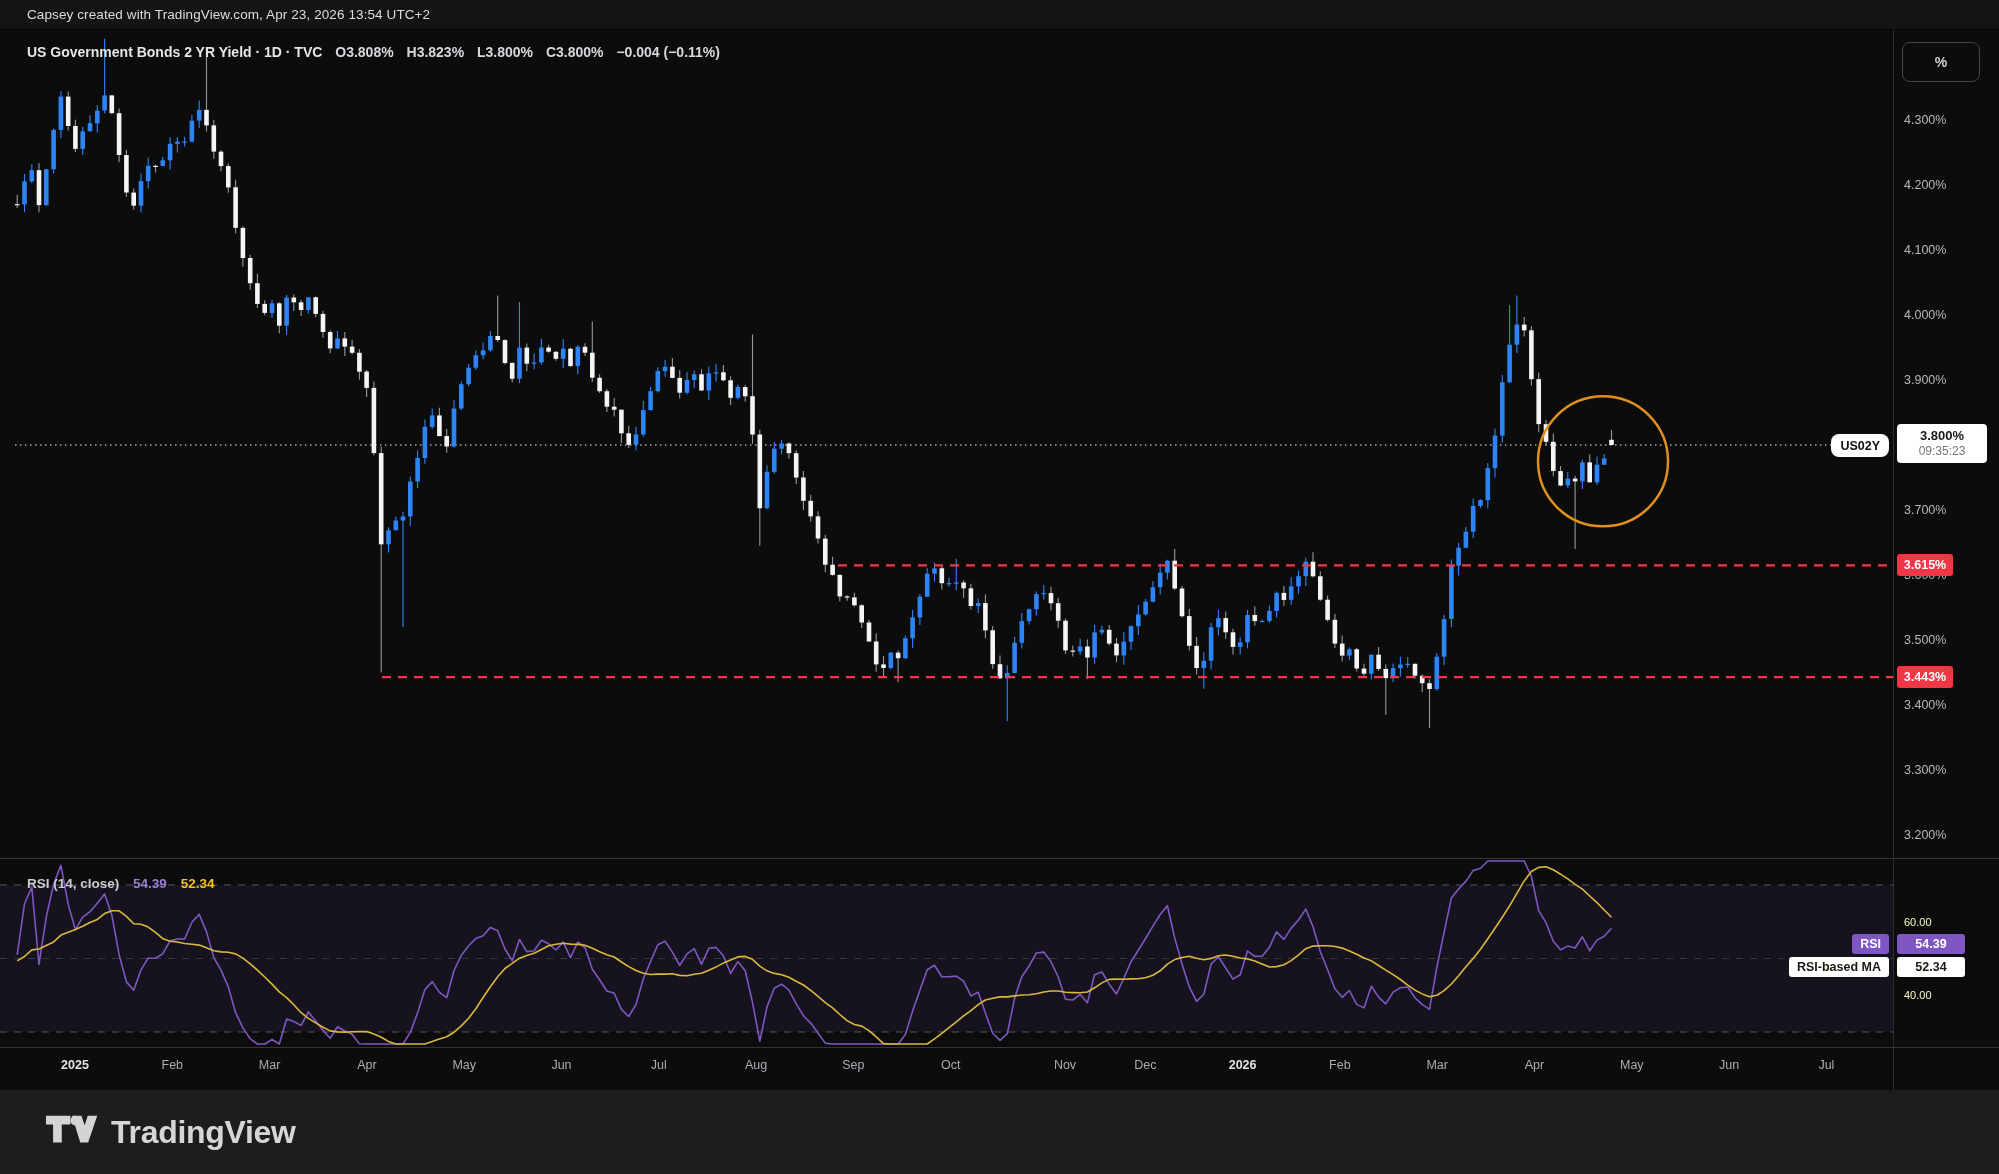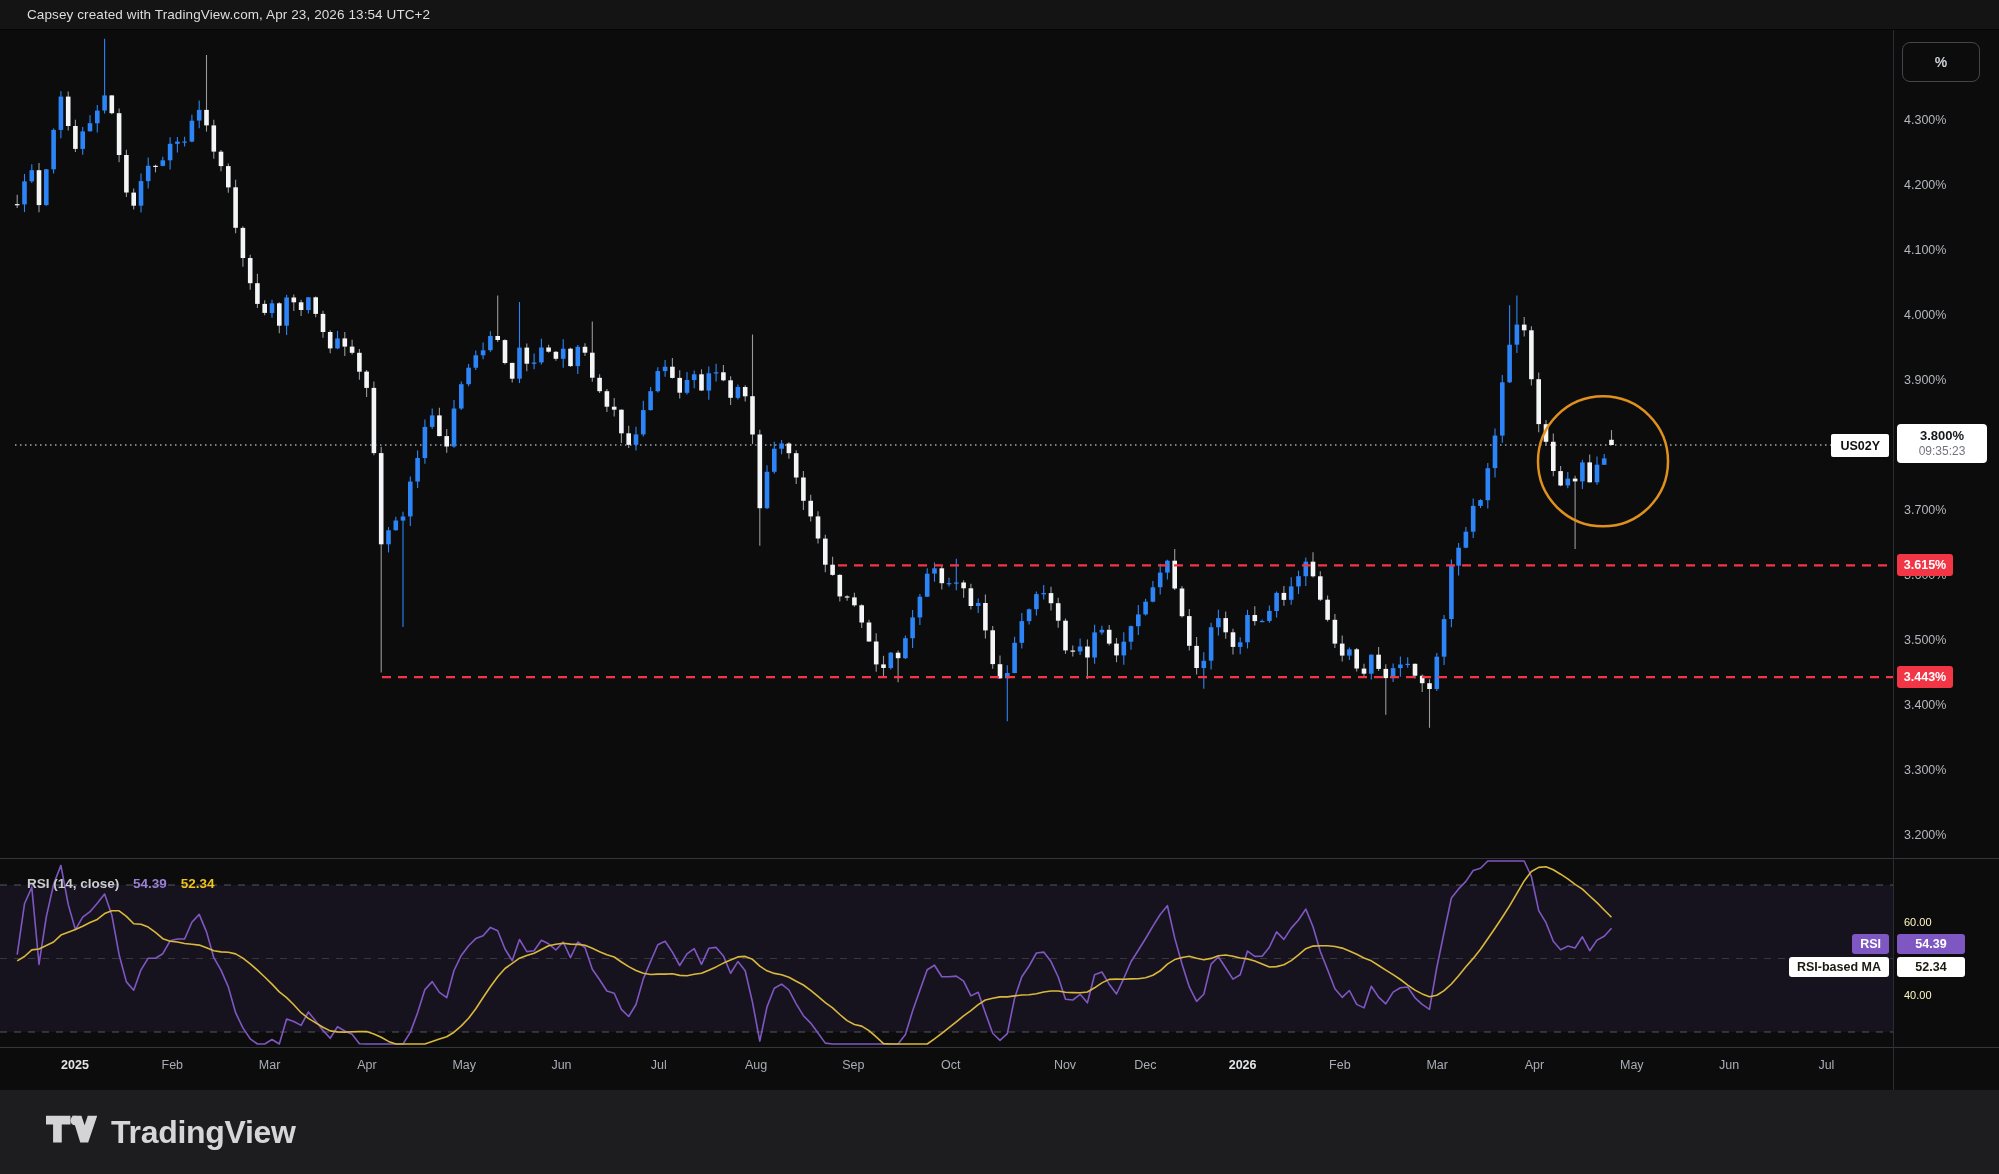--- a/index.html
+++ b/index.html
@@ -30,21 +30,21 @@
 
   .price-axis { position:absolute; left:1894px; top:0; width:105px; height:1017px; z-index:5; }
   .unit-btn { position:absolute; left:8px; top:12px; width:78px; height:40px; border:1px solid #43454c;
               border-radius:8px; display:flex; align-items:center; justify-content:center;
               font-size:14px; color:#ccd0d6; font-weight:600; }
   .ptick { position:absolute; left:10px; height:18px; line-height:18px; font-size:12.5px; color:#b4b7bd; }
   .rtick { position:absolute; left:10px; height:18px; line-height:18px; font-size:11px; color:#fef9c3; }
 
   .pill { position:absolute; z-index:7; display:flex; align-items:center; justify-content:center;
           font-size:12.5px; font-weight:700; border-radius:3px; white-space:nowrap; }
-  .pill-symbol { right:110px; top:404px; height:23px; padding:0 9px; background:#ffffff; color:#101114; border-radius:2px; }
+  .pill-symbol { right:110px; top:404px; height:23px; padding:0 9px; background:#ffffff; color:#101114; border-radius:8px; }
   .price-badge { position:absolute; left:1897px; top:394px; width:90px; z-index:7; background:#ffffff;
                  border-radius:4px; text-align:center; padding:3px 0 4px 0; }
   .price-badge .p1 { font-size:13px; font-weight:700; color:#15171a; line-height:17px; }
   .price-badge .p2 { font-size:12px; font-weight:500; color:#72757d; line-height:15px; }
   .pill-level { left:1897px; width:56px; height:22px; background:#f23645; color:#fff; }
   .lvl-1 { top:524px; } .lvl-2 { top:636px; }
   .pill-rsi-label { right:110px; height:20px; padding:0 8px; }
   .pill-rsi-val { left:1897px; width:68px; height:20px; }
   .rsi-purple { background:#7e57c2; color:#fff; top:904px; }
   .rsi-yellow { background:#ffffff; color:#1c1a10; top:927px; }
@@ -518,20 +518,28 @@
       <line x1="0" y1="928.5" x2="1893" y2="928.5" stroke="#56575e" stroke-width="1.1" stroke-dasharray="7 7" opacity="0.55"></line>
       <line x1="0" y1="1002" x2="1893" y2="1002" stroke="#56575e" stroke-width="1.1" stroke-dasharray="7 7" opacity="1"></line>
       <polyline points="17.2,924.6 24.5,873.8 31.8,857.2 39.0,934.4 46.3,886.9 53.6,854.3 60.9,835.4 68.2,874.4 75.4,899.6 82.7,887.1 90.0,881.7 97.3,873.3 104.6,864.0 111.8,884.9 119.1,924.7 126.4,951.9 133.7,960.2 141.0,939.8 148.2,928.2 155.5,928.3 162.8,923.7 170.1,910.8 177.4,909.0 184.6,909.0 191.9,892.3 199.2,884.4 206.5,901.9 213.8,927.7 221.0,940.1 228.3,956.9 235.6,982.7 242.9,997.9 250.2,1008.8 257.4,1014.0 264.7,1014.0 272.0,1009.5 279.3,1014.0 286.6,989.1 293.8,991.5 301.1,995.4 308.4,981.9 315.7,991.1 323.0,1000.4 330.2,1008.3 337.5,996.7 344.8,1001.0 352.1,1004.3 359.4,1013.8 366.6,1014.0 373.9,1014.0 381.2,1014.0 388.5,1014.0 395.8,1014.0 403.0,1014.0 410.3,1002.4 417.6,982.8 424.9,959.6 432.2,951.6 439.4,962.4 446.7,967.7 454.0,940.5 461.3,925.4 468.6,915.7 475.8,908.6 483.1,905.7 490.4,897.4 497.7,900.7 505.0,919.0 512.2,930.7 519.5,909.5 526.8,921.6 534.1,920.7 541.4,910.2 548.6,913.8 555.9,920.0 563.2,912.0 570.5,927.7 577.8,912.0 585.0,917.5 592.3,939.2 599.6,949.7 606.9,961.0 614.2,963.2 621.4,979.4 628.7,986.5 636.0,974.5 643.3,948.9 650.6,931.5 657.8,914.8 665.1,911.3 672.4,922.1 679.7,935.5 687.0,923.8 694.2,918.7 701.5,934.3 708.8,918.3 716.1,917.4 723.4,925.9 730.6,943.2 737.9,931.6 745.2,940.8 752.5,972.4 759.8,1011.1 767.0,976.9 774.3,958.2 781.6,954.1 788.9,960.0 796.2,973.8 803.4,985.7 810.7,993.1 818.0,1002.9 825.3,1013.1 832.6,1014.0 839.8,1014.0 847.1,1014.0 854.4,1014.0 861.7,1014.0 869.0,1014.0 876.2,1014.0 883.5,1014.0 890.8,1014.0 898.1,1014.0 905.4,1004.6 912.6,981.1 919.9,960.3 927.2,939.8 934.5,935.2 941.8,946.8 949.0,946.7 956.3,946.1 963.6,951.2 970.9,965.9 978.2,962.3 985.4,983.1 992.7,1003.3 1000.0,1010.4 1007.3,1003.6 1014.6,968.2 1021.8,946.8 1029.1,936.0 1036.4,923.0 1043.7,922.1 1051.0,931.6 1058.2,947.0 1065.5,969.3 1072.8,970.0 1080.1,964.3 1087.4,972.8 1094.6,944.7 1101.9,942.0 1109.2,954.2 1116.5,964.0 1123.8,948.3 1131.0,931.8 1138.3,920.3 1145.6,908.5 1152.9,896.1 1160.2,884.5 1167.4,875.7 1174.7,907.9 1182.0,934.0 1189.3,956.9 1196.6,971.4 1203.8,964.2 1211.1,934.1 1218.4,926.8 1225.7,938.0 1233.0,949.1 1240.2,944.8 1247.5,921.1 1254.8,926.4 1262.1,926.3 1269.4,917.2 1276.6,901.9 1283.9,909.4 1291.2,898.1 1298.5,890.0 1305.8,879.1 1313.0,896.7 1320.3,921.5 1327.6,939.8 1334.9,958.7 1342.2,967.3 1349.4,960.5 1356.7,974.4 1364.0,977.9 1371.3,956.3 1378.6,967.1 1385.8,973.8 1393.1,962.1 1400.4,957.8 1407.7,957.0 1415.0,967.8 1422.2,974.3 1429.5,979.3 1436.8,937.5 1444.1,902.3 1451.4,867.9 1458.6,858.9 1465.9,851.4 1473.2,840.5 1480.5,838.2 1487.8,831.0 1495.0,831.0 1502.3,831.0 1509.6,831.0 1516.9,831.0 1524.2,831.0 1531.4,846.5 1538.7,880.7 1546.0,892.7 1553.3,911.2 1560.6,919.8 1567.8,916.1 1575.1,918.0 1582.4,906.8 1589.7,920.7 1597.0,910.1 1604.2,906.3 1611.5,898.3" fill="none" stroke="#7e57c2" stroke-width="1.6" stroke-linejoin="round"></polyline>
       <polyline points="17.2,930.9 24.5,926.5 31.8,919.9 39.0,919.0 46.3,915.5 53.6,912.0 60.9,905.1 68.2,902.2 75.4,899.4 82.7,896.3 90.0,892.5 97.3,889.4 104.6,883.6 111.8,880.8 119.1,880.8 126.4,886.4 133.7,893.8 141.0,894.2 148.2,897.1 155.5,902.4 162.8,908.7 170.1,911.3 177.4,912.0 184.6,913.5 191.9,914.3 199.2,915.1 206.5,917.8 213.8,920.8 221.0,921.9 228.3,922.3 235.6,923.9 242.9,928.1 250.2,933.8 257.4,940.1 264.7,947.0 272.0,954.1 279.3,961.9 286.6,967.6 293.8,974.7 301.1,982.7 308.4,988.4 315.7,992.9 323.0,997.2 330.2,1000.9 337.5,1001.9 344.8,1002.1 352.1,1001.8 359.4,1001.6 366.6,1001.6 373.9,1004.1 381.2,1007.2 388.5,1011.4 395.8,1014.0 403.0,1014.0 410.3,1014.0 417.6,1014.0 424.9,1014.0 432.2,1011.6 439.4,1009.1 446.7,1006.7 454.0,1002.2 461.3,995.9 468.6,988.3 475.8,978.7 483.1,967.5 490.4,956.7 497.7,946.8 505.0,938.5 512.2,933.4 519.5,928.2 526.8,925.5 534.1,923.3 541.4,919.5 548.6,915.7 555.9,914.2 563.2,913.3 570.5,914.1 577.8,914.4 585.0,915.2 592.3,918.2 599.6,921.7 606.9,924.7 614.2,927.0 621.4,932.0 628.7,936.6 636.0,940.5 643.3,943.2 650.6,944.5 657.8,944.1 665.1,944.1 672.4,943.7 679.7,945.4 687.0,945.8 694.2,944.3 701.5,943.2 708.8,940.2 716.1,936.9 723.4,933.1 730.6,930.0 737.9,926.9 745.2,926.4 752.5,929.3 759.8,936.2 767.0,940.8 774.3,943.4 781.6,944.8 788.9,947.3 796.2,951.3 803.4,955.0 810.7,960.3 818.0,966.4 825.3,972.6 832.6,977.9 839.8,984.5 847.1,990.6 854.4,994.5 861.7,996.1 869.0,1000.6 876.2,1006.9 883.5,1013.6 890.8,1014.0 898.1,1014.0 905.4,1014.0 912.6,1014.0 919.9,1014.0 927.2,1014.0 934.5,1008.8 941.8,1003.3 949.0,997.7 956.3,991.8 963.6,985.9 970.9,980.7 978.2,974.6 985.4,970.0 992.7,968.3 1000.0,966.9 1007.3,966.9 1014.6,965.9 1021.8,965.0 1029.1,964.7 1036.4,963.8 1043.7,962.0 1051.0,961.0 1058.2,961.0 1065.5,962.3 1072.8,962.6 1080.1,962.8 1087.4,962.0 1094.6,957.8 1101.9,952.9 1109.2,949.4 1116.5,949.1 1123.8,949.2 1131.0,948.9 1138.3,948.7 1145.6,947.8 1152.9,945.2 1160.2,940.8 1167.4,934.1 1174.7,929.6 1182.0,927.5 1189.3,926.3 1196.6,928.3 1203.8,929.8 1211.1,928.4 1218.4,925.7 1225.7,925.0 1233.0,926.2 1240.2,928.0 1247.5,928.9 1254.8,931.1 1262.1,934.1 1269.4,937.0 1276.6,936.6 1283.9,934.8 1291.2,930.6 1298.5,924.8 1305.8,918.7 1313.0,916.1 1320.3,915.7 1327.6,915.8 1334.9,916.5 1342.2,918.1 1349.4,920.9 1356.7,924.3 1364.0,928.0 1371.3,930.8 1378.6,935.5 1385.8,940.1 1393.1,944.6 1400.4,949.5 1407.7,955.1 1415.0,960.1 1422.2,963.9 1429.5,966.7 1436.8,965.2 1444.1,960.6 1451.4,954.0 1458.6,945.7 1465.9,936.7 1473.2,928.4 1480.5,919.2 1487.8,908.7 1495.0,898.3 1502.3,887.3 1509.6,875.9 1516.9,863.4 1524.2,850.9 1531.4,841.5 1538.7,837.4 1546.0,836.7 1553.3,839.8 1560.6,844.2 1567.8,848.8 1575.1,854.3 1582.4,859.2 1589.7,866.0 1597.0,872.6 1604.2,880.0 1611.5,887.2" fill="none" stroke="#d9b83c" stroke-width="1.6" stroke-linejoin="round"></polyline>
     </svg>
 
   <div class="sep-h sep-pane"></div>
   <div class="sep-h sep-time"></div>
   <div class="sep-v"></div>
 
+  <div class="legend-main">
+    <span>US Government Bonds 2 YR Yield · 1D · TVC</span>
+    <span class="vals">O3.808%</span>
+    <span class="vals">H3.823%</span>
+    <span class="vals">L3.800%</span>
+    <span class="vals">C3.800%</span>
+    <span class="vals">−0.004 (−0.11%)</span>
+  </div>
 
   <div class="legend-rsi">
     <span class="t">RSI (14, close)</span>
     <span class="v-rsi">54.39</span>
     <span class="v-ma">52.34</span>
   </div>
 
   <div class="price-axis">
     <div class="unit-btn">%</div>
     <div class="rtick" style="top:883px">60.00</div>

